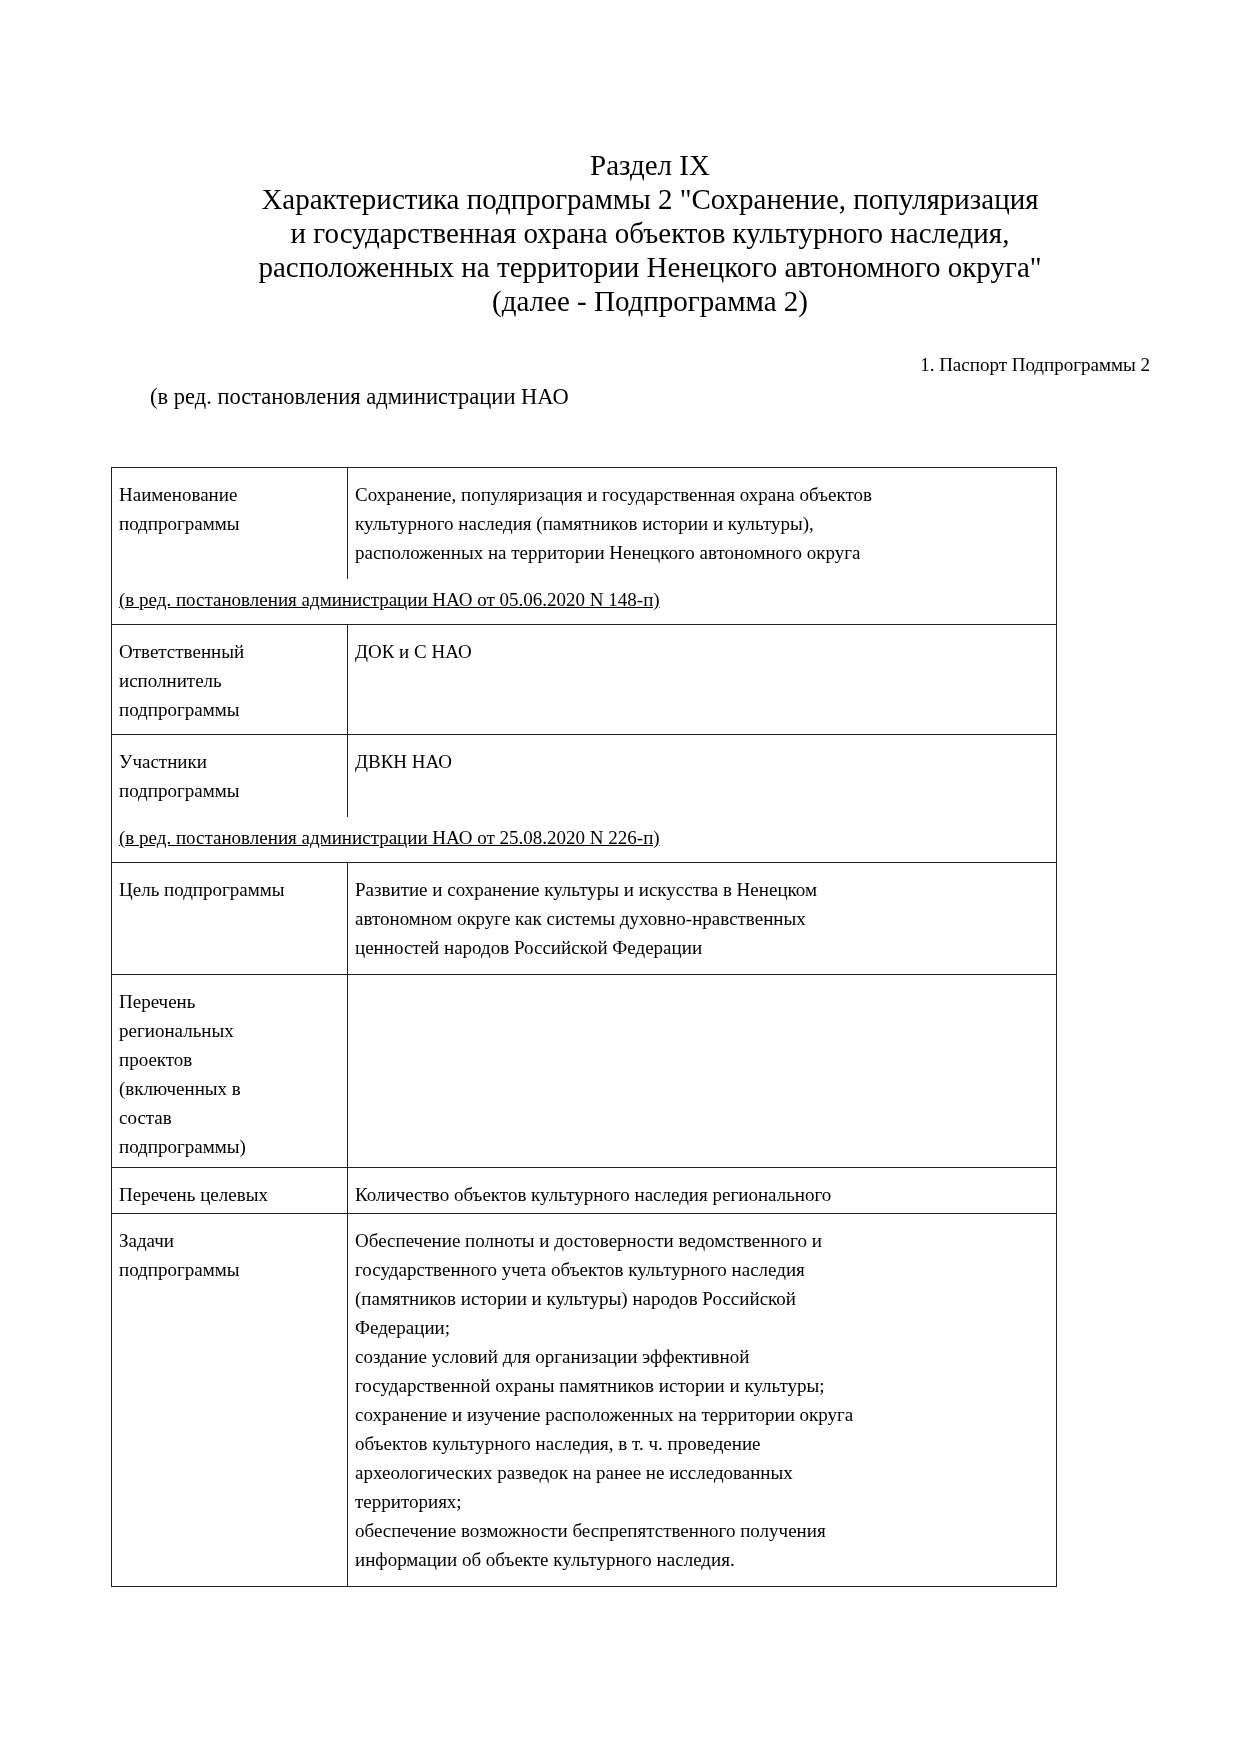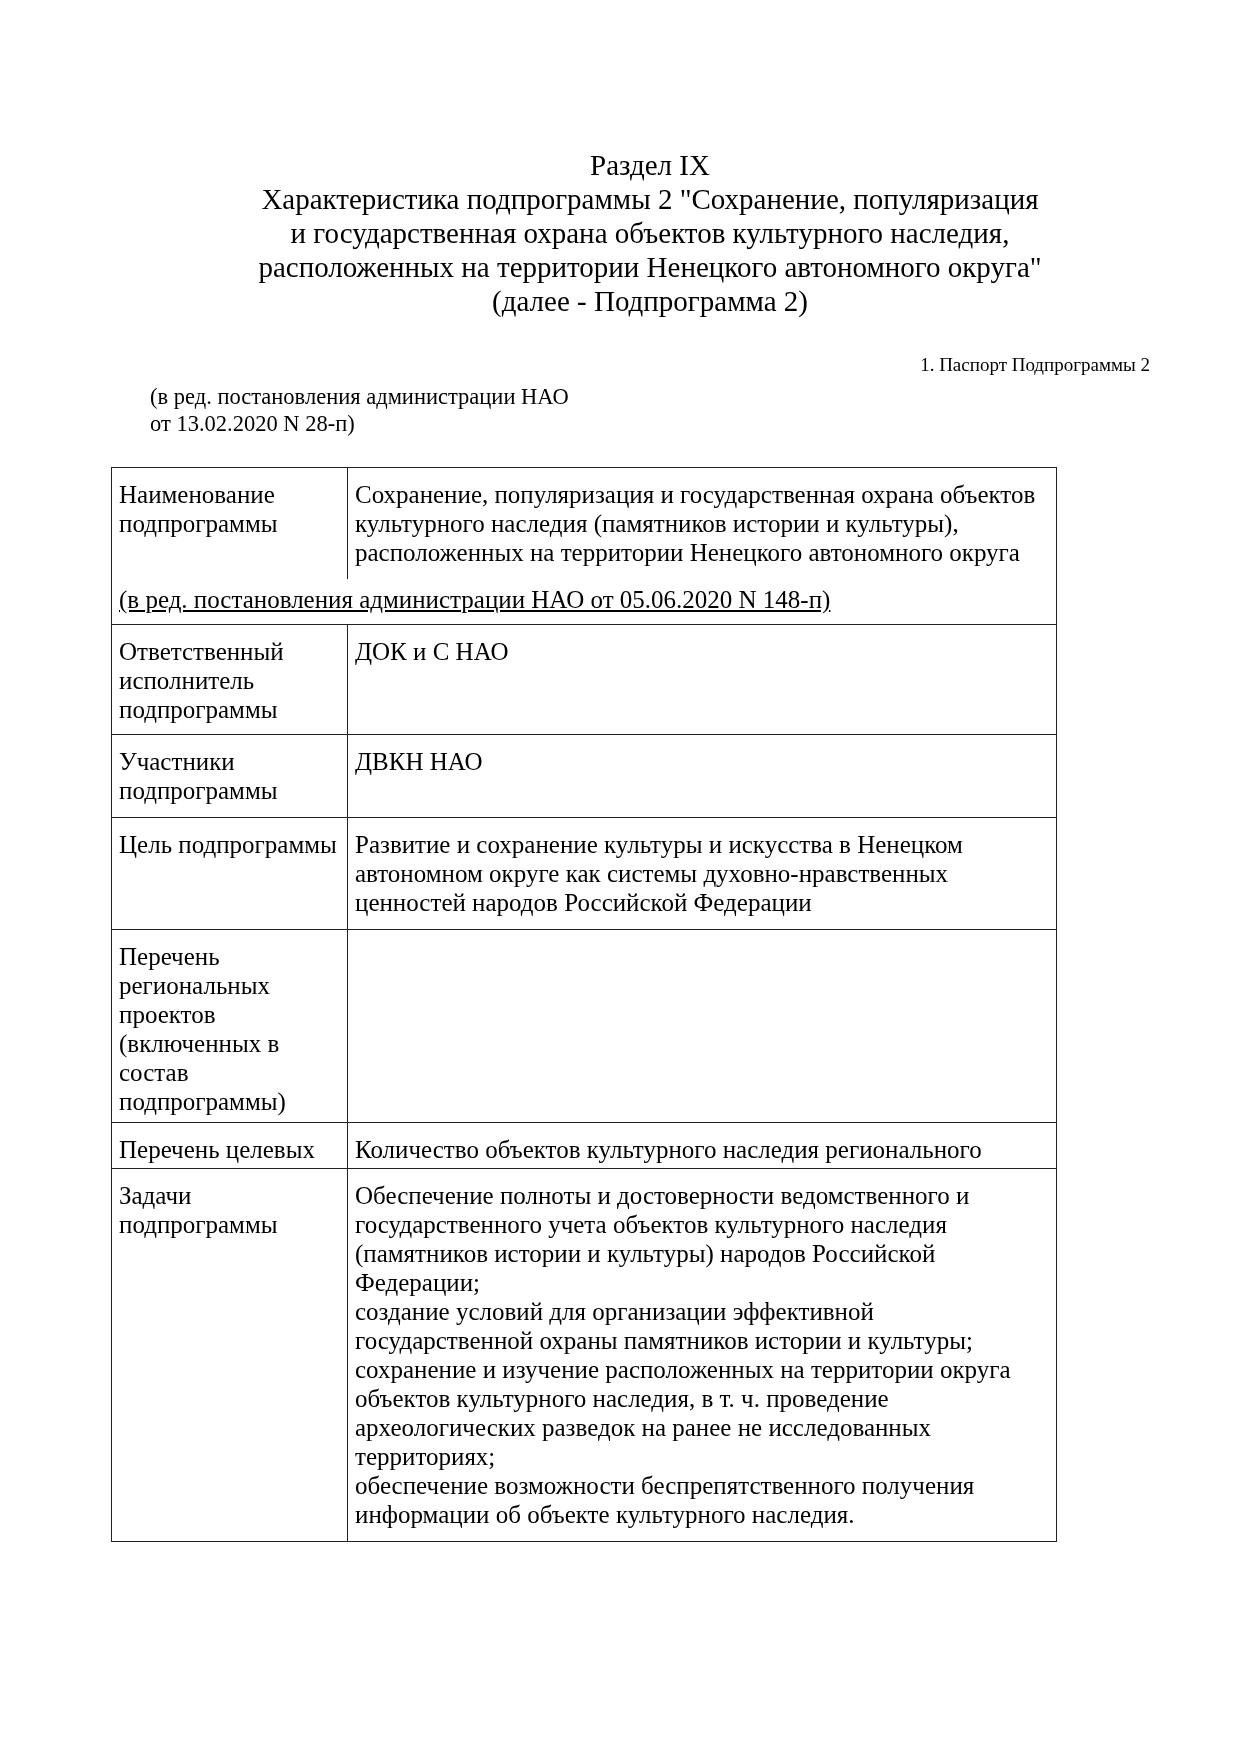--- a/index.html
+++ b/index.html
@@ -10,21 +10,21 @@
   .heading-block { position: absolute; left: 150px; width: 1000px; top: 148px; text-align: center; }
   .heading-line { font-weight: normal; font-size: 29px; line-height: 34px; white-space: nowrap; display: block; }
   .passport-title { position: absolute; left: 150px; width: 1000px; top: 349px; text-align: right;
                     font-weight: normal; font-size: 19px; line-height: 32px; }
   .passport-note { position: absolute; left: 150px; width: 1000px; top: 383px; text-align: left;
                    font-size: 22.5px; line-height: 27px; }
   .passport-note span { display: block; }
 
   .passport-table { position: absolute; left: 111px; top: 467px; width: 946px;
                     border-collapse: collapse; table-layout: fixed; }
-  .passport-table td { border: 1.5px solid #222; vertical-align: top; font-size: 25px;
+  .passport-table td { border: 1.5px solid #222; vertical-align: top; font-size: 19px;
                        line-height: 29px; padding: 12px 8px 12px 8px; }
   .passport-table td.label { width: 220px; padding-left: 7px; }
   .passport-table td.value { padding-left: 7px; }
   .passport-table td.amend { padding: 6px 7px 10px 7px; border-top: none; text-decoration: underline; }
   .passport-table tr.has-amend td.label,
   .passport-table tr.has-amend td.value { border-bottom: none; }
   .passport-table tr.has-amend td.label { border-right: 1.5px solid #222; }
   .line { display: block; white-space: nowrap; }
 </style>
 </head>
@@ -36,21 +36,20 @@
     <span class="heading-line">Раздел IX</span>
     <span class="heading-line">Характеристика подпрограммы 2 "Сохранение, популяризация</span>
     <span class="heading-line">и государственная охрана объектов культурного наследия,</span>
     <span class="heading-line">расположенных на территории Ненецкого автономного округа"</span>
     <span class="heading-line">(далее - Подпрограмма 2)</span>
   </div>
 
   <div class="passport-title">1. Паспорт Подпрограммы 2</div>
   <div class="passport-note">
     <span>(в ред. постановления администрации НАО</span>
-    <span>от 13.02.2020 N 28-п)</span>
   </div>
 
   <table class="passport-table">
 
     <tbody>
         <tr class="has-amend">
       <td class="label">
         <span class="line">Наименование</span>
         <span class="line">подпрограммы</span>
       </td>
@@ -76,20 +75,23 @@
     </tr>
 
     <tr class="has-amend">
       <td class="label">
         <span class="line">Участники</span>
         <span class="line">подпрограммы</span>
       </td>
       <td class="value">
         <span class="line">ДВКН НАО</span>
       </td>
+    </tr>
+    <tr>
+      <td class="amend" colspan="2">(в ред. постановления администрации НАО от 25.08.2020 N 226-п)</td>
     </tr>
 
     <tr>
       <td class="label">
         <span class="line">Цель подпрограммы</span>
       </td>
       <td class="value">
         <span class="line">Развитие и сохранение культуры и искусства в Ненецком</span>
         <span class="line">автономном округе как системы духовно-нравственных</span>
         <span class="line">ценностей народов Российской Федерации</span>

